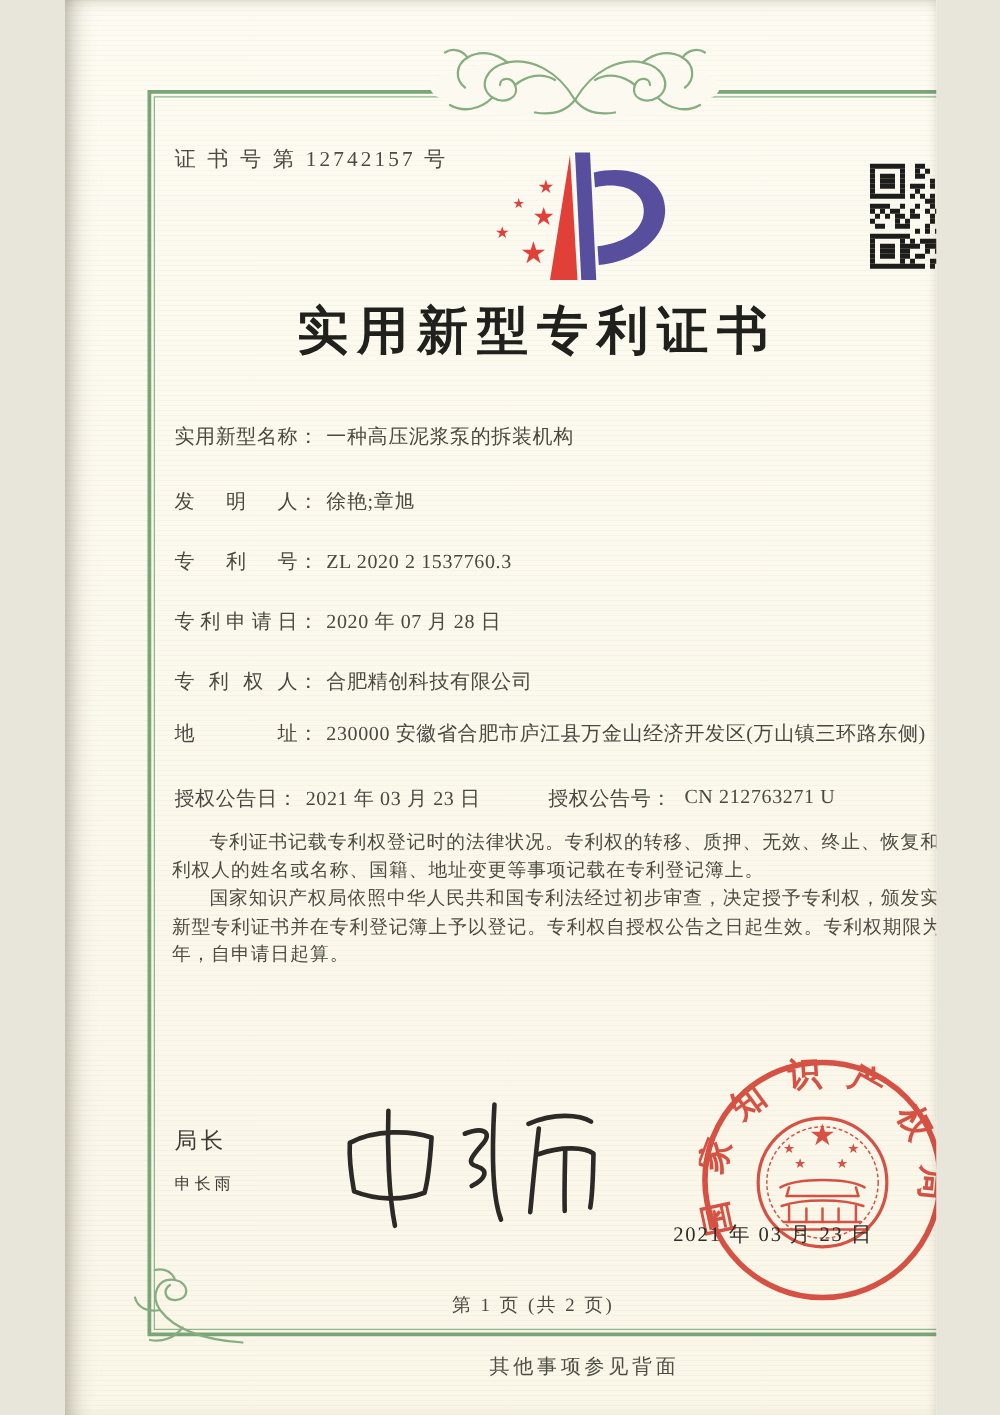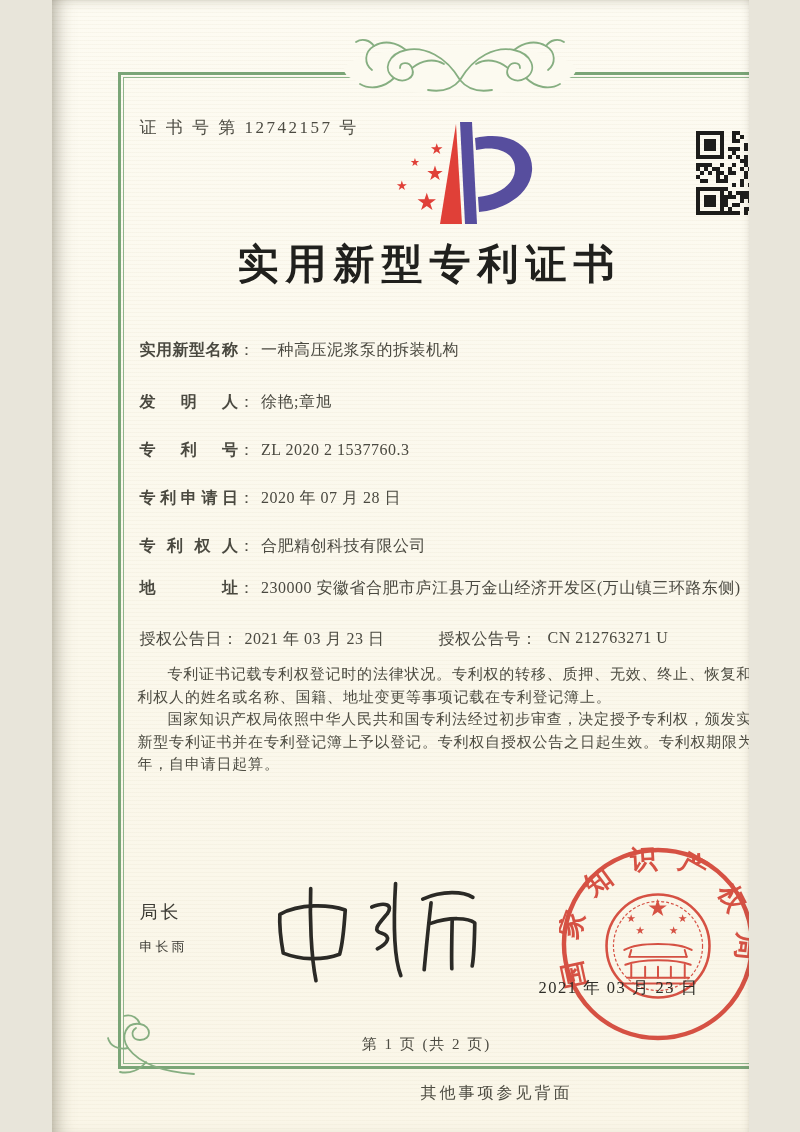--- a/index.html
+++ b/index.html
@@ -18,35 +18,35 @@
   .frame::before{content:'';position:absolute;inset:2px;border:1px solid #8fb58c;}
   .deco{position:absolute;pointer-events:none;}
   .certno{position:absolute;left:88px;top:116px;font-size:17px;letter-spacing:2.5px;color:#4c4b42;}
   .logo{position:absolute;left:330px;top:114px;}
   .qr{position:absolute;left:644px;top:131px;display:grid;grid-template-columns:repeat(21,4px);grid-template-rows:repeat(21,4px);}
   .qr div{width:4px;height:4px;}
   .qr .b{background:#1d1d1b;}
   .title{position:absolute;left:0;top:237px;width:756px;text-align:center;
     font-size:41px;font-weight:700;letter-spacing:7px;color:#20201d;}
   .frow{position:absolute;left:88px;display:flex;align-items:flex-start;font-size:16px;color:#4a4940;letter-spacing:.5px;line-height:24px;}
-  .flabel{display:inline-block;width:99px;text-align:justify;text-align-last:justify;flex:0 0 99px;font-weight:bold;}
+  .flabel{display:inline-block;width:99px;text-align:justify;text-align-last:justify;flex:0 0 99px;}
   .colon{flex:0 0 auto;}
   .fvalue{margin-left:6px;max-width:488px;}
   .grantrow{position:absolute;left:88px;top:629px;display:flex;font-size:16px;color:#4a4940;letter-spacing:.5px;}
   .grantrow .pair{display:flex;}
   .grantrow .pair+.pair{margin-left:54px;}
   .paras{position:absolute;left:86px;top:663px;width:634px;font-size:15px;line-height:22.5px;letter-spacing:.8px;color:#4d4c42;}
   .paras p{margin:0;text-indent:2em;}
   .sig-title{position:absolute;left:88px;top:900px;font-size:18px;letter-spacing:3px;color:#3c3b34;}
   .sig-name{position:absolute;left:88px;top:938px;font-size:13px;letter-spacing:3px;color:#3c3b34;}
   .sig-hand{position:absolute;left:212px;top:874px;transform:rotate(-2deg);}
   .seal{position:absolute;left:507px;top:845px;opacity:.92;mix-blend-mode:multiply;}
   .seal-date{position:absolute;left:487px;top:977px;font-size:16.5px;letter-spacing:1.5px;color:#2e2d27;z-index:3;}
   .pagenum{position:absolute;left:300px;top:1035px;width:150px;text-align:center;font-size:15px;letter-spacing:2px;color:#4c4b42;}
-  .backnote{position:absolute;left:340px;top:1083px;width:210px;text-align:center;font-size:16px;letter-spacing:3px;color:#4e4d43;}
+  .backnote{position:absolute;left:340px;top:1083px;width:210px;font-size:16px;letter-spacing:3px;color:#4e4d43;}
 </style>
 </head>
 <body>
 
 <div class="page">
 
   <div class="frame"></div>
 
   <svg class="deco" style="left:290px;top:36px;" width="236" height="62" viewBox="0 0 236 62">
     <ellipse cx="118" cy="34" rx="116" ry="24" fill="#fcfaf0"></ellipse>

